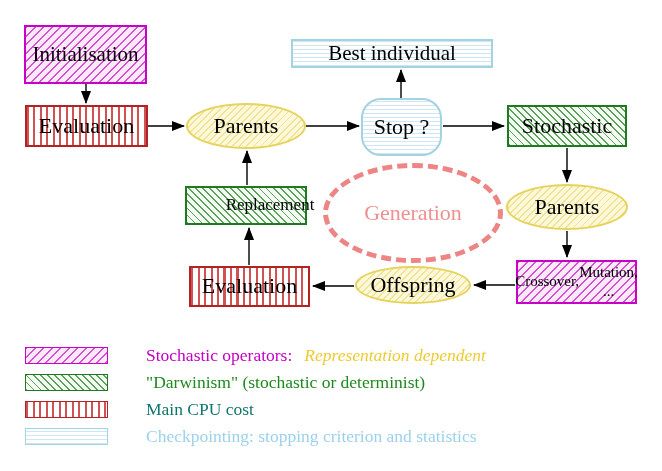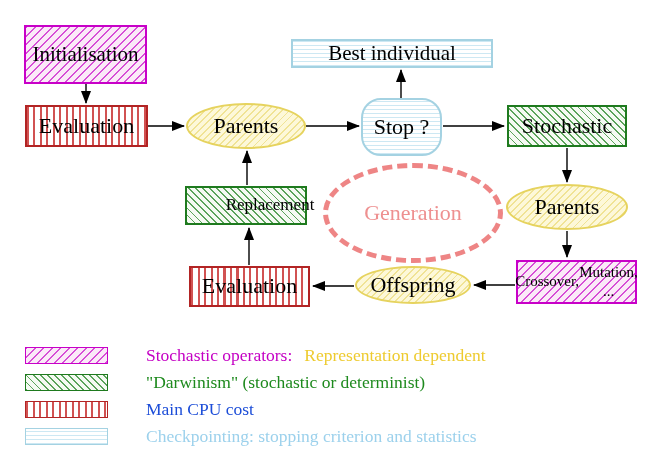--- a/index.html
+++ b/index.html
@@ -40,23 +40,23 @@
     position:absolute; border:5px dashed #ee8585; border-radius:50%;
     display:flex; align-items:center; justify-content:center;
     color:#ee9090; font-size:22px;
   }
   #arrows { position:absolute; left:0; top:0; width:662px; height:471px; }
   .legend-row { position:absolute; display:flex; align-items:center; }
   .swatch { width:83px; height:17px; box-sizing:border-box; flex:0 0 auto; }
   .swatch.hatch-magenta, .swatch.hatch-green, .swatch.stripe-red, .swatch.stripe-cyan { border-width:1.5px; }
   .legend-label { margin-left:38px; font-size:17.5px; white-space:nowrap; }
   .t-magenta { color:#c400c4; }
-  .t-gold    { color:#eecb2f; margin-left:12px; }
+  .t-gold    { color:#eecb2f; margin-left:12px;font-style:italic; }
   .t-green   { color:#1e8a1e; }
-  .t-red     { color:#1d4ed8; }
+  .t-red     { color:#0f766e; }
   .t-cyan    { color:#9cd1ec; } .fs21 { font-size:21px; } .fs22 { font-size:22px; }
   .fs17 { font-size:17px;padding-left:48px; } .fs15 { font-size:15px; }
 </style>
 </head>
 <body>
 
 <div id="canvas">
 
   <svg id="arrows" viewBox="0 0 662 471">
     <defs>

